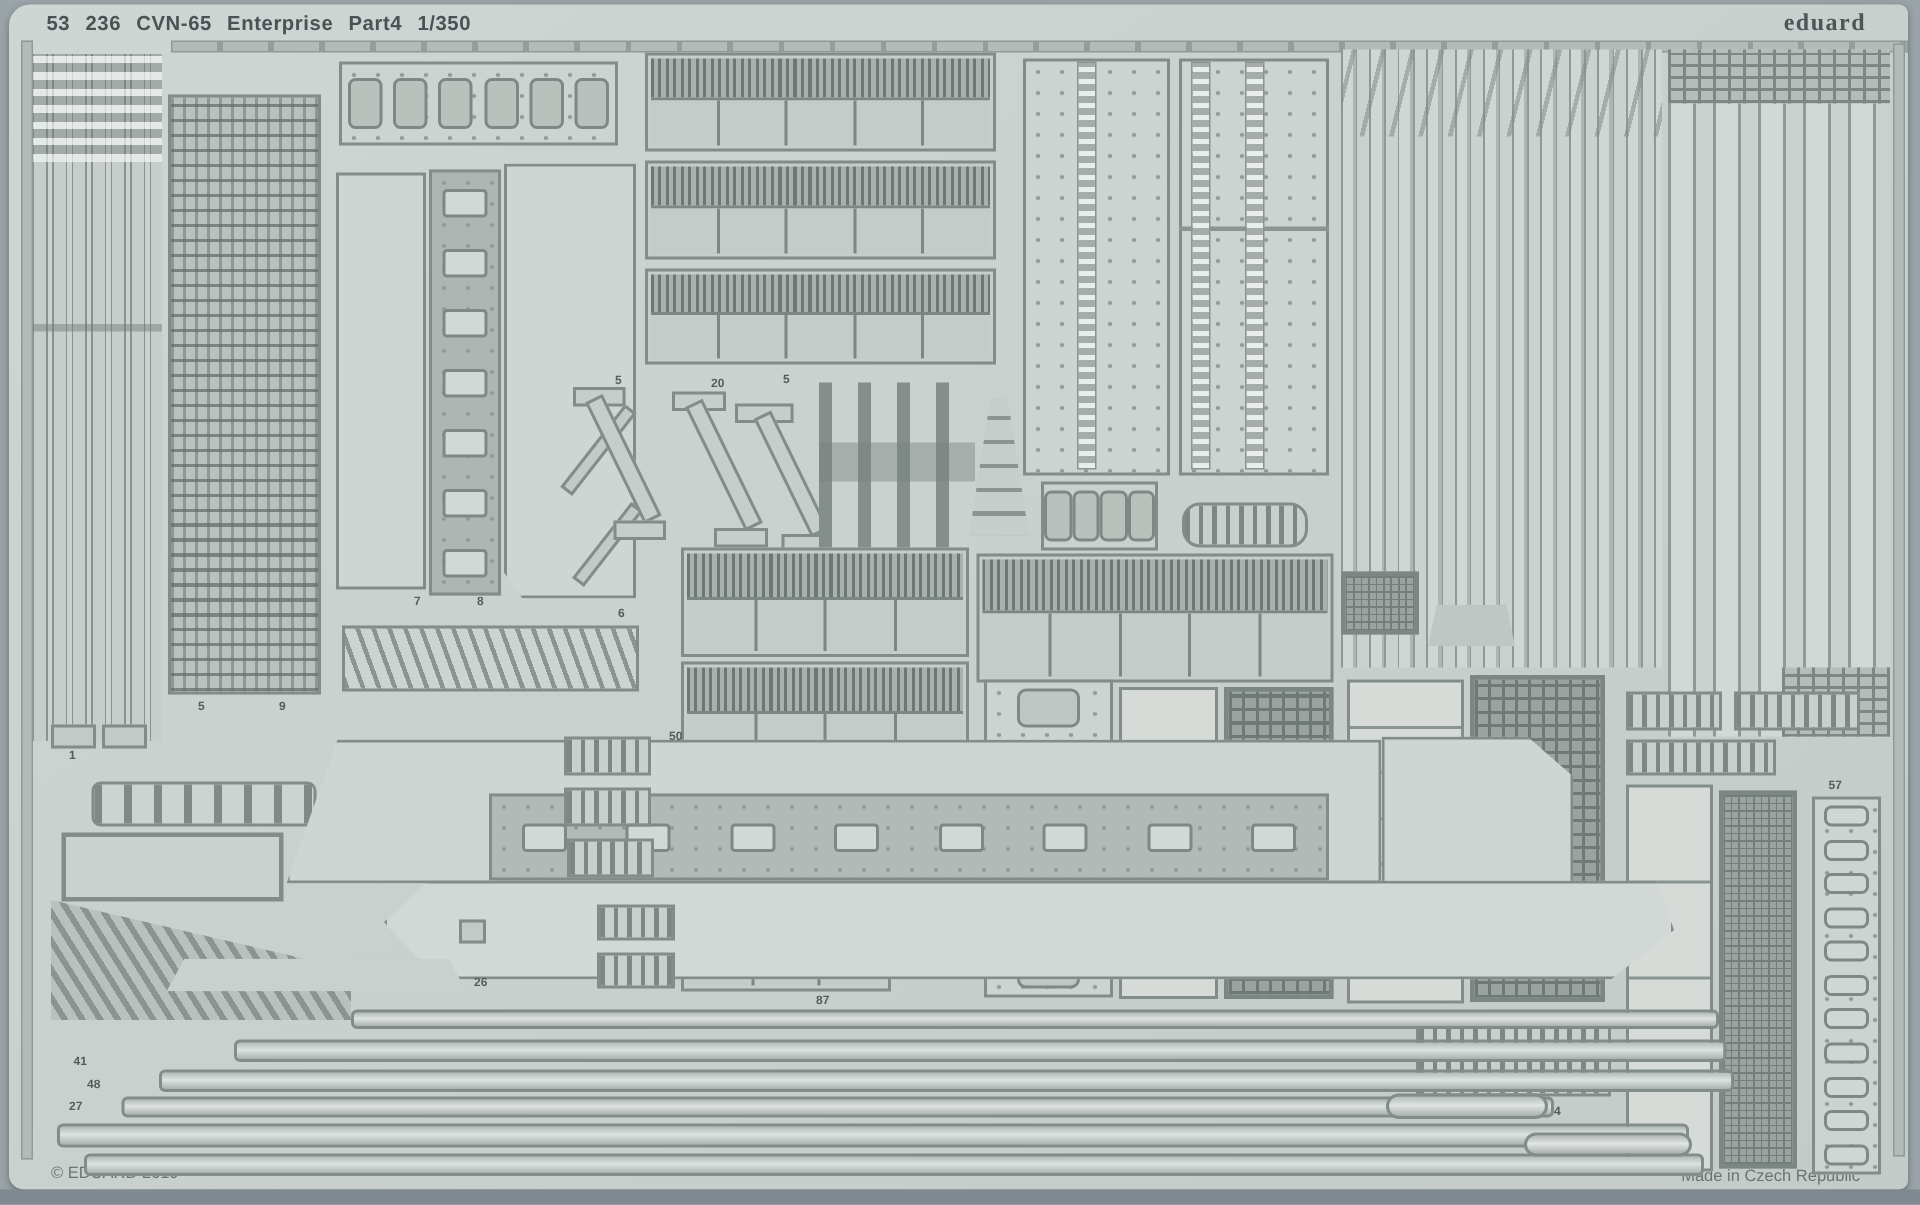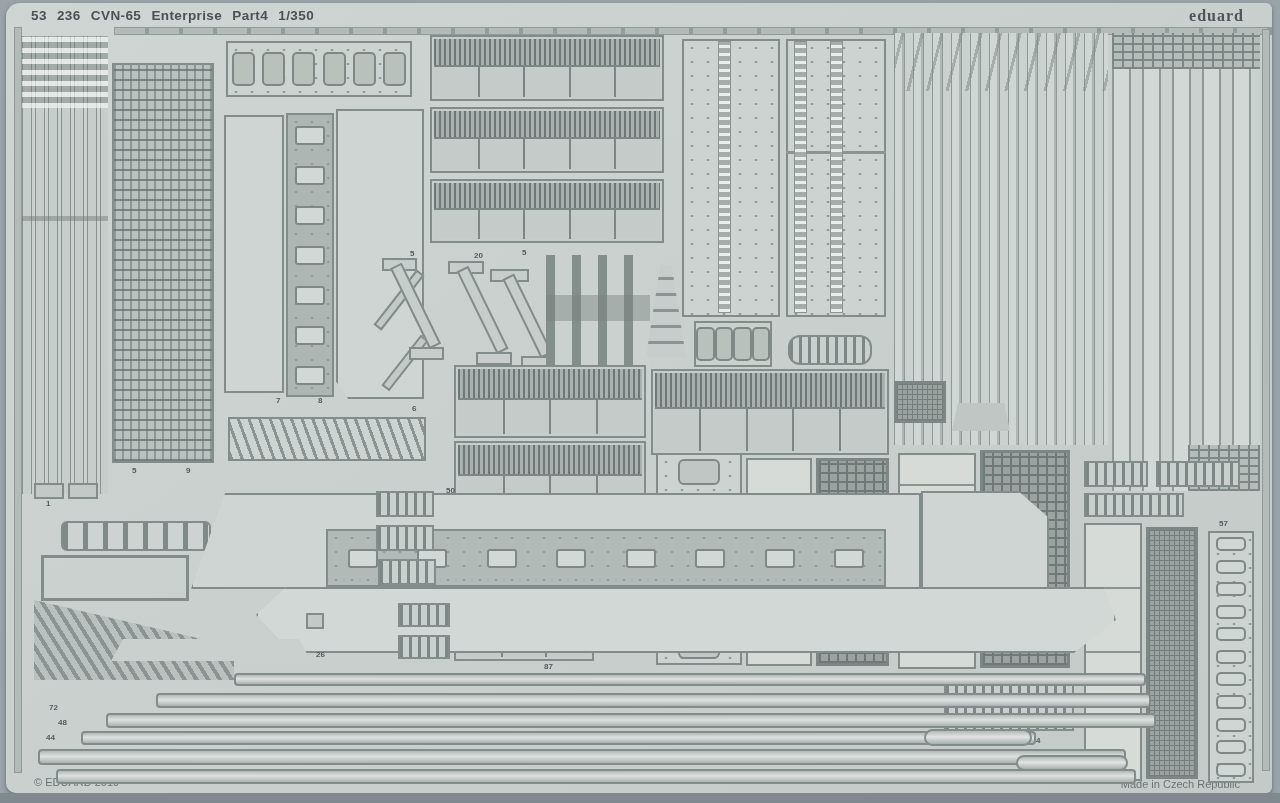--- a/index.html
+++ b/index.html
@@ -362,22 +362,22 @@
         <span class="plabel" style="left: 180px; top: 464px;">9</span>
         <span class="plabel" style="left: 270px; top: 394px;">7</span>
         <span class="plabel" style="left: 312px; top: 394px;">8</span>
         <span class="plabel" style="left: 406px; top: 402px;">6</span>
         <span class="plabel" style="left: 404px; top: 247px;">5</span>
         <span class="plabel" style="left: 468px; top: 249px;">20</span>
         <span class="plabel" style="left: 516px; top: 246px;">5</span>
         <span class="plabel" style="left: 440px; top: 484px; text-align: center;">50</span>
         <span class="plabel" style="left: 538px; top: 660px;">87</span>
         <span class="plabel" style="left: 310px; top: 648px;">26</span>
-        <span class="plabel" style="left: 43px; top: 701px;">72</span>
+        <span class="plabel" style="left: 43px; top: 701px;">41</span>
         <span class="plabel" style="left: 52px; top: 716px;">48</span>
-        <span class="plabel" style="left: 40px; top: 731px;">44</span>
+        <span class="plabel" style="left: 40px; top: 731px;">27</span>
         <span class="plabel" style="left: 1030px; top: 734px;">4</span>
         <span class="plabel" style="left: 1213px; top: 517px;">57</span>
       </div>
 
  </div>
  <div class="bottom-band"></div>
 </div>
 
 </body></html>

